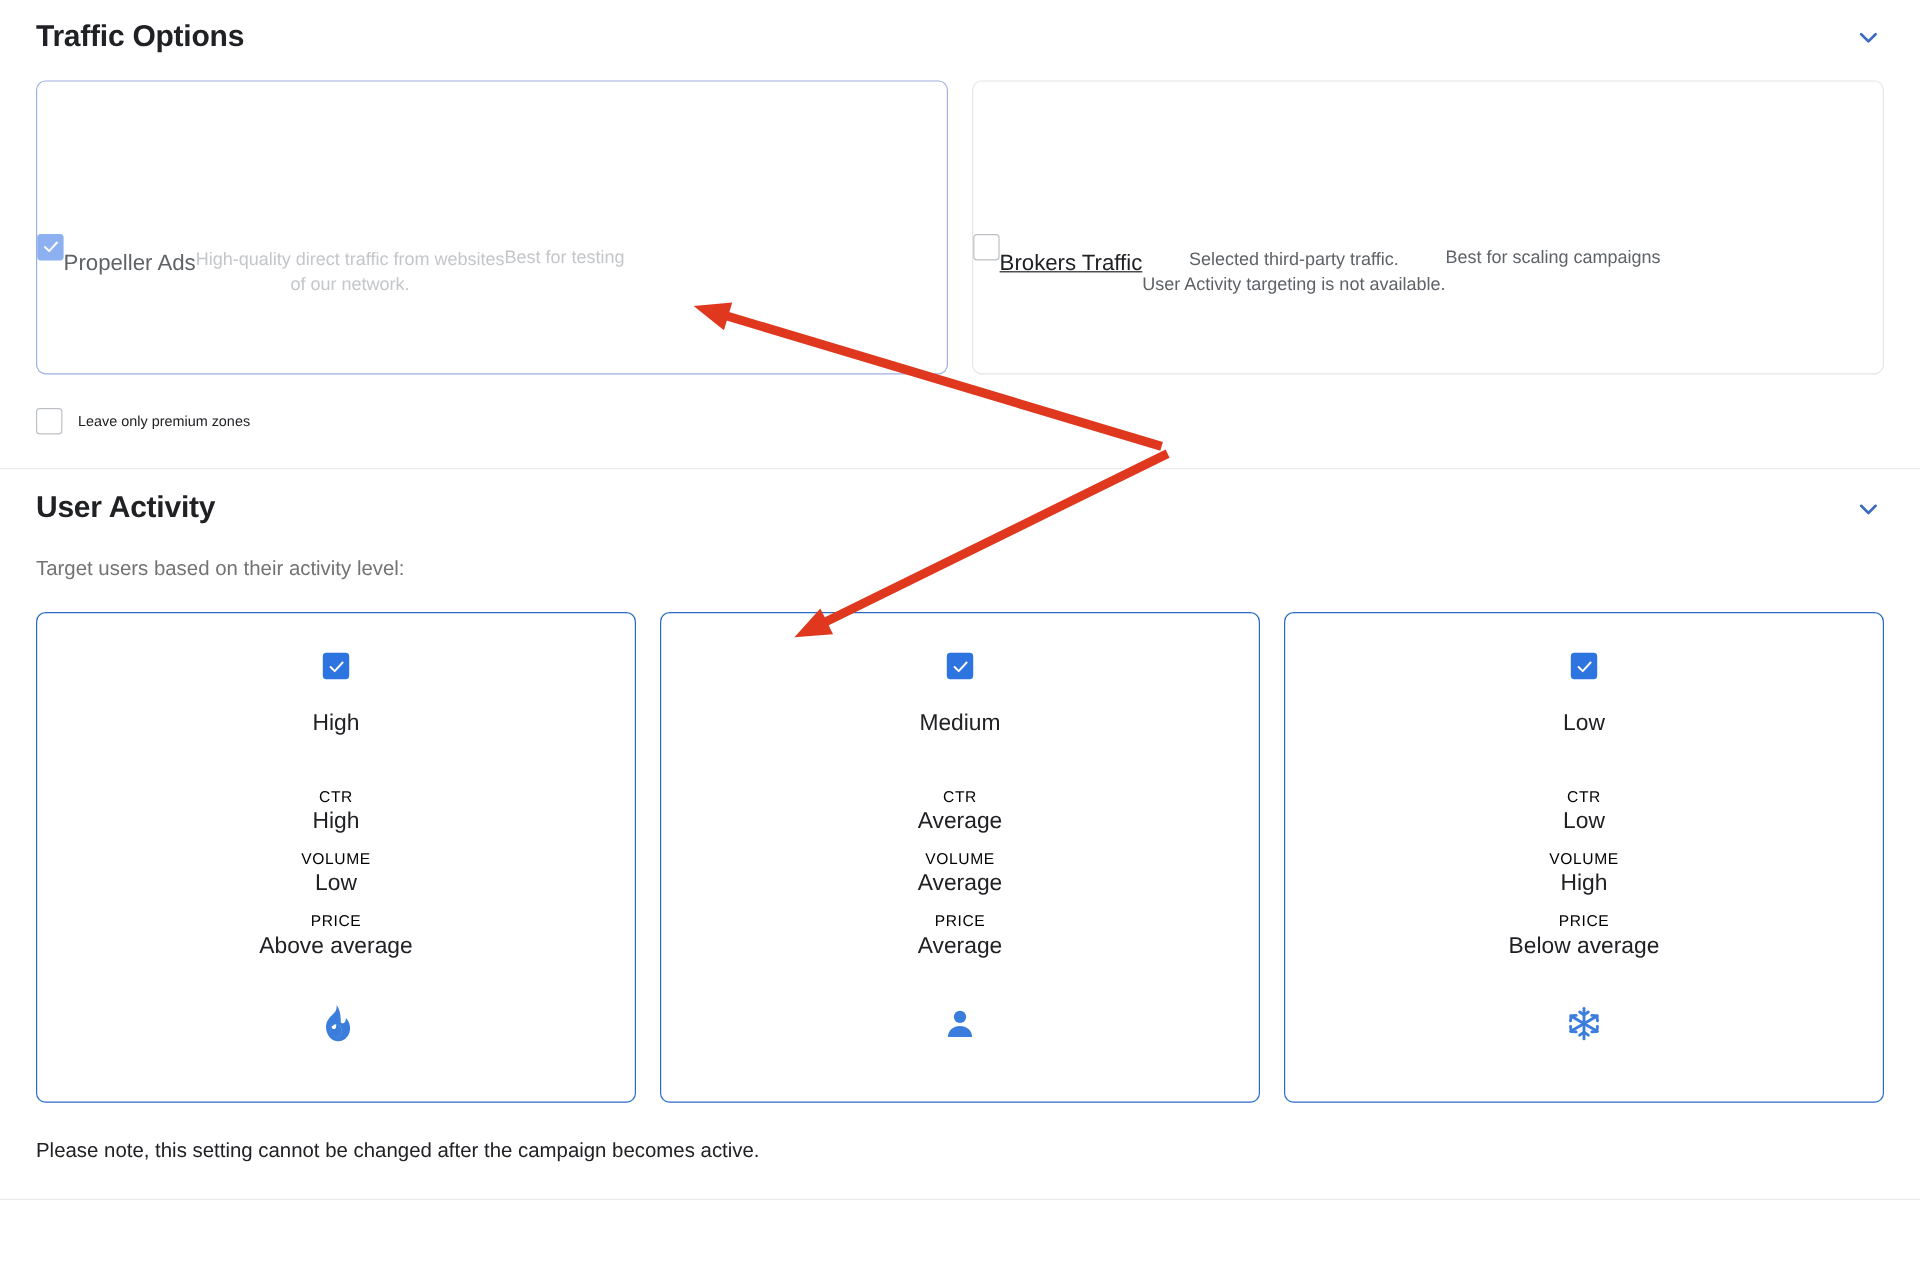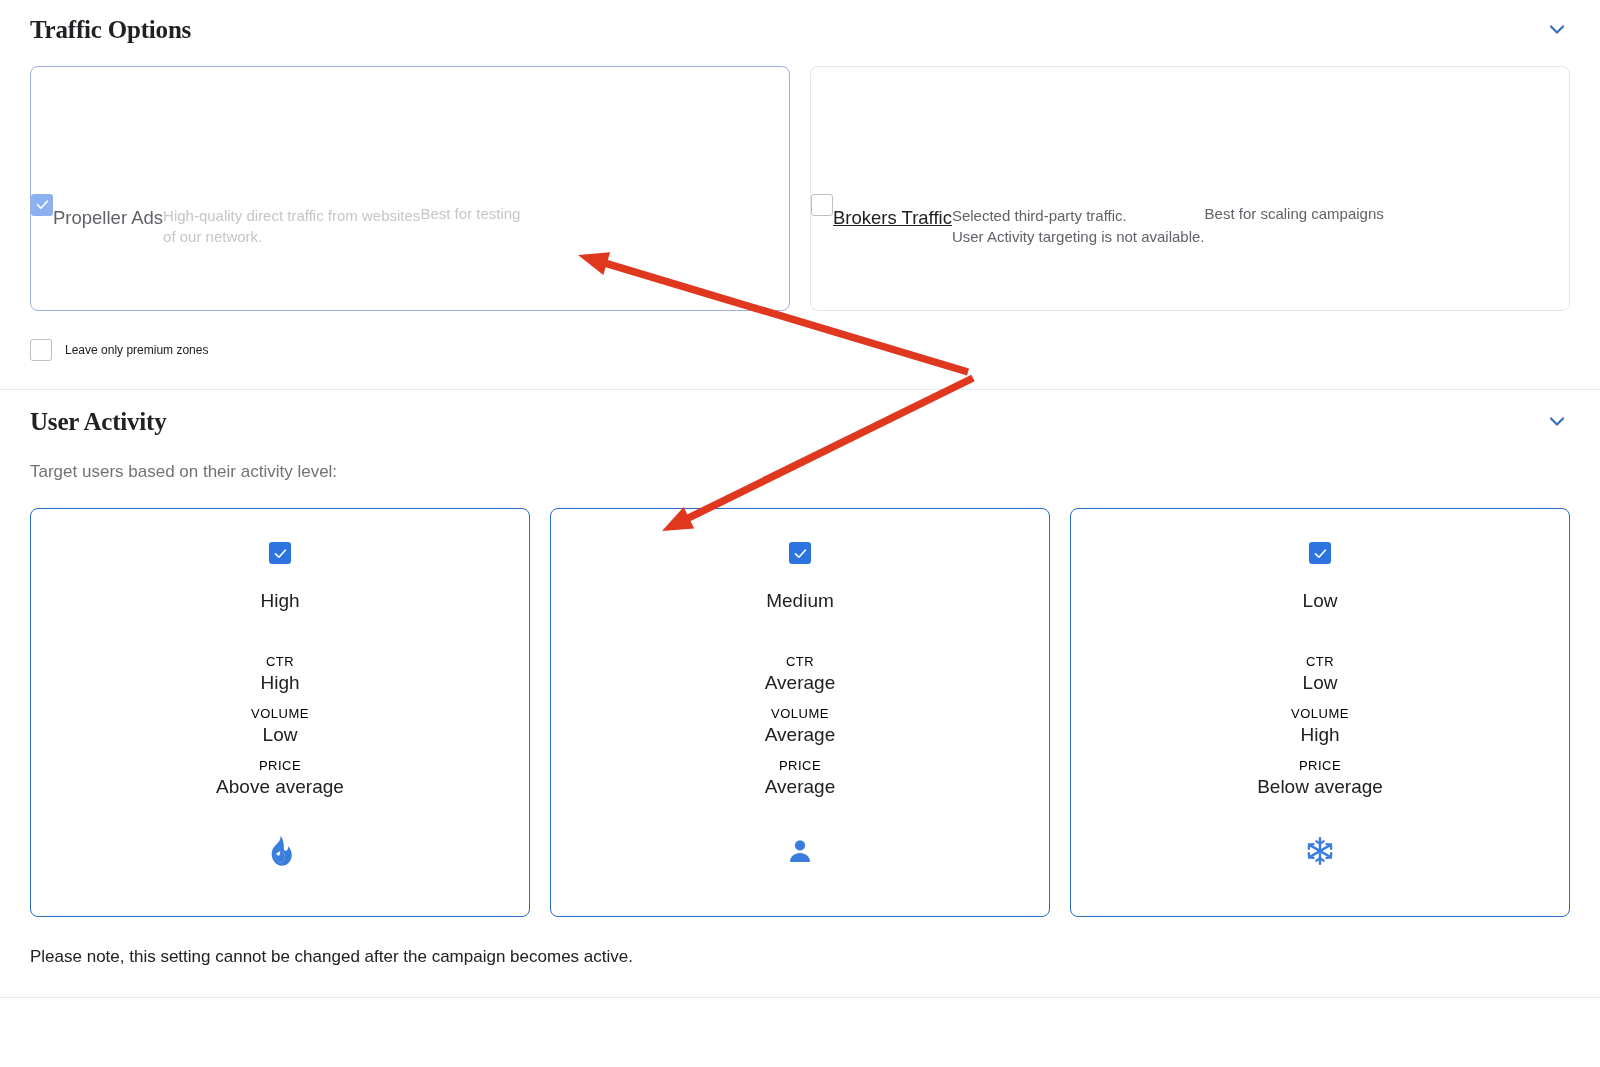--- a/index.html
+++ b/index.html
@@ -14,24 +14,23 @@
     position: relative;
     font-family: "Liberation Sans", sans-serif;
     color: #202124;
     overflow: hidden;
   }
 
   
   .section-header {
     position: relative;
     display: flex;
-    align-items: flex-start;
+    align-items: center;
     justify-content: space-between;
     padding: 0 30px 0 30px;
-    font-family: Liberation Serif, serif;
   }
   .section-title {
     font-size: 25px;
     font-weight: bold;
     letter-spacing: -0.2px;
     color: #202124;
     margin: 0;
   }
   .chevron {
     width: 26px;
@@ -72,21 +71,21 @@
   .tc-title {
     font-size: 18.5px;
     margin-top: 26px;
     color: #5f6368;
   }
   .traffic-card.unselected .tc-title { color: #202124; text-decoration: underline; }
   .tc-desc {
     margin-top: 42px;
     font-size: 15px;
     line-height: 21px;
-    text-align: left;
+    text-align: center;
     color: #c4c6c9;
   }
   .traffic-card.unselected .tc-desc { color: #5f6368; }
   .tc-best {
     margin-top: 17px;
     font-size: 15px;
     text-align: left;
     color: #c4c6c9;
   }
   .traffic-card.unselected .tc-best { color: #5f6368; }

